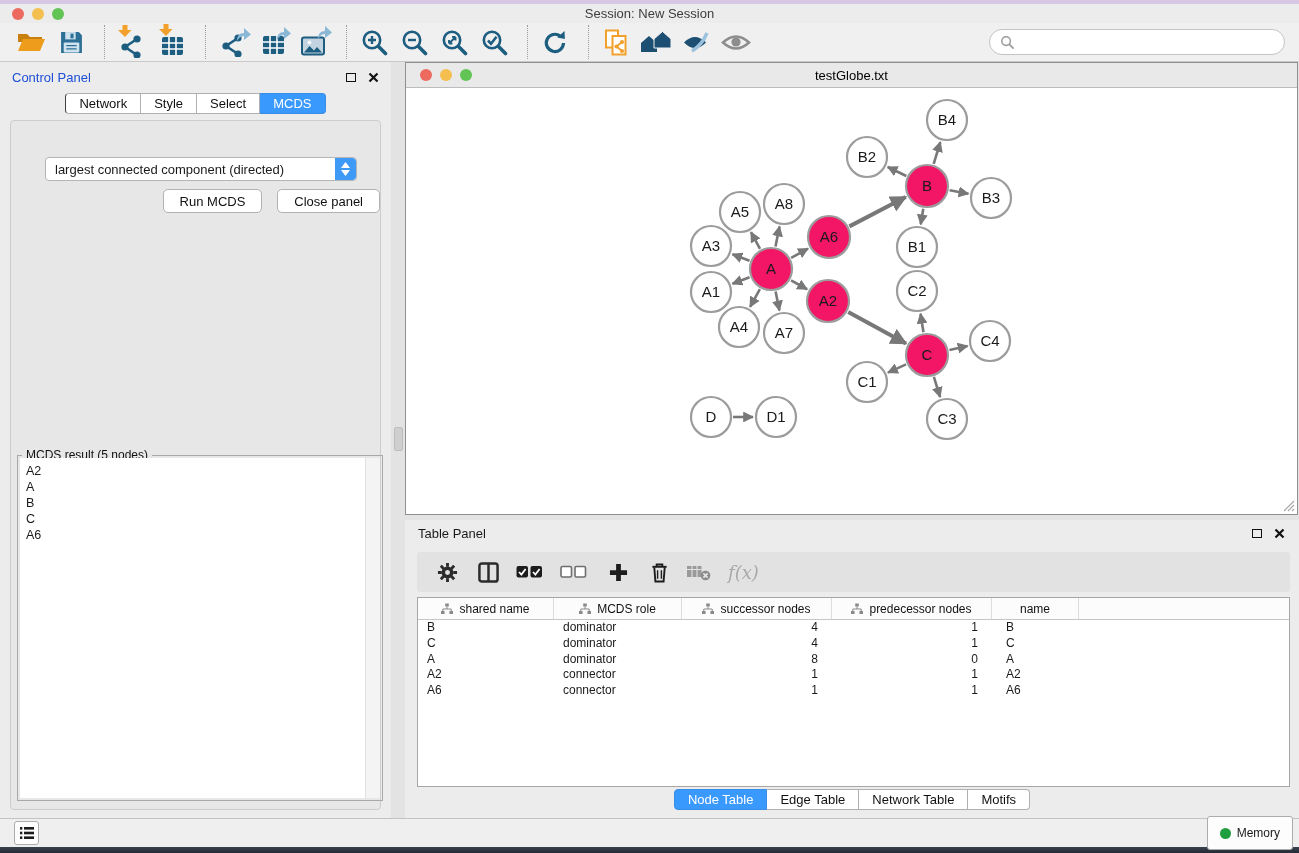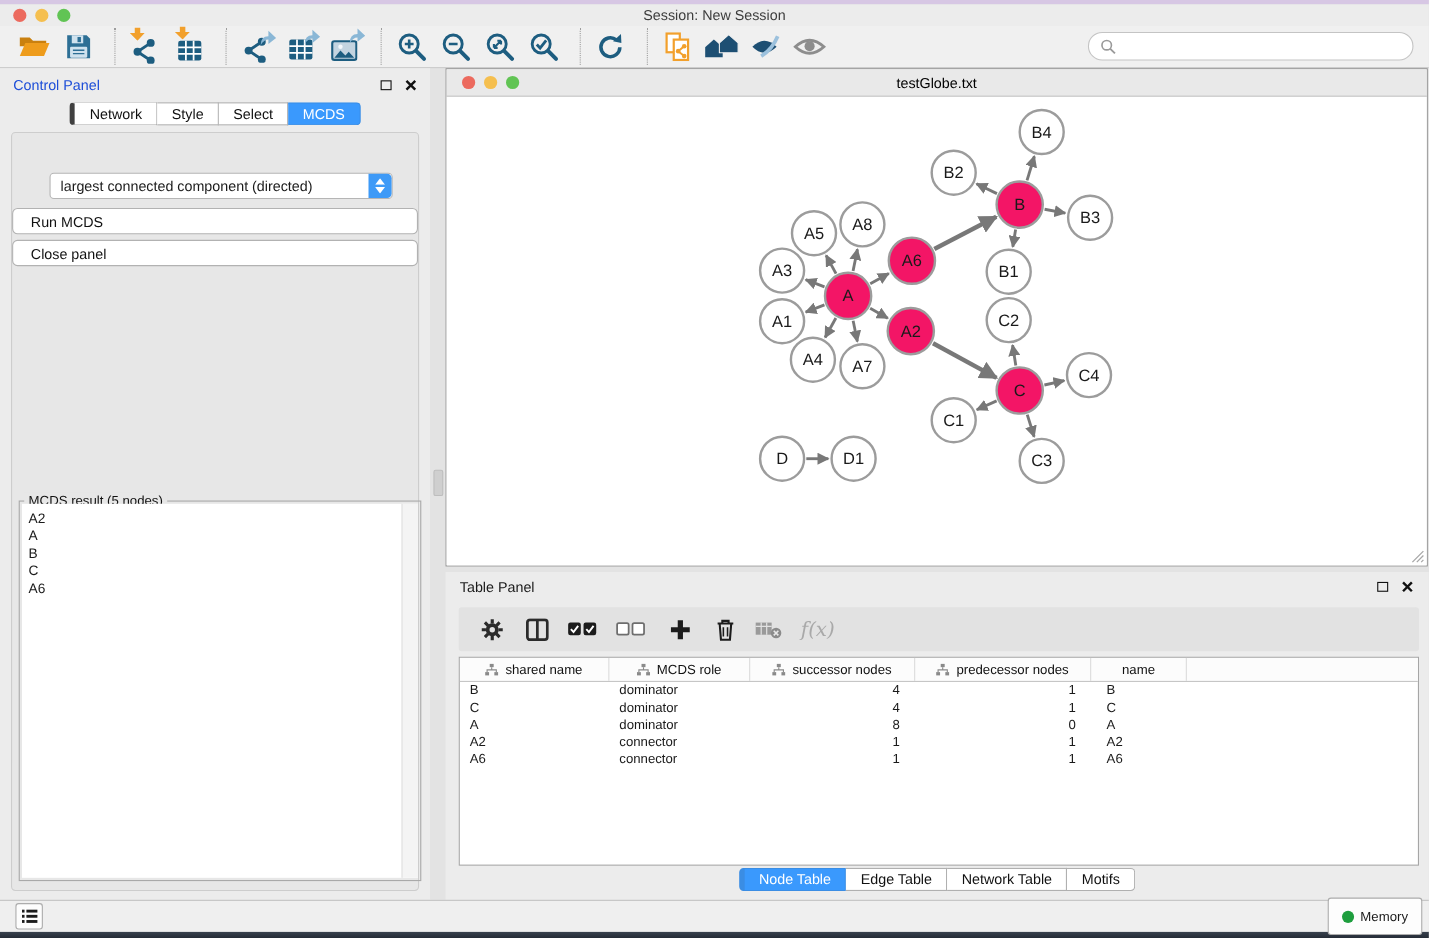--- a/index.html
+++ b/index.html
@@ -22,29 +22,29 @@
   .searchbox { margin-left:auto; width:296px; height:26px; background:#fff; border:1px solid #c4c4c4; border-radius:13px; display:flex; align-items:center; padding:0 10px; }
   .searchbox input { border:none; outline:none; flex:1; font-size:12px; margin-left:6px; font-family:"Liberation Sans",sans-serif; background:transparent; }
 
   
   .control-panel { left:0; top:62px; width:391px; height:756px; background:#ececec; }
   .panel-head { display:flex; align-items:center; padding:8px 12px 0 12px; font-size:13px; color:#1d4ed8; }
   .panel-head .win-ctrls { margin-left:auto; display:flex; gap:12px; align-items:center; }
   .float-glyph { width:10px; height:9px; border:1.6px solid #111; display:inline-block; }
   .cp-tabs { display:flex; justify-content:center; margin-top:8px; }
   .seg-tab { height:21px; padding:0 13px; font-size:13px; background:#fff; border:1px solid #b0b0b0; border-left:none; display:flex; align-items:center; color:#111; }
-  .seg-tab:first-child { border-left:5px solid #404040; border-radius:4px 0 0 4px; }
+  .seg-tab:first-child { border-left:1px solid #404040; border-radius:4px 0 0 4px; }
   .seg-tab:last-child { border-radius:0 4px 4px 0; }
   .seg-tab.active { background:#3a99fd; border-color:#3a8de4; color:#fff; }
   .cp-body { position:absolute; left:10px; top:58px; width:371px; height:690px; background:#e7e7e7; border:1px solid #cdcdcd; border-radius:4px; }
   .opt-label { text-align:center; font-size:13px; margin-top:11px; color:#111; }
   .criterion { position:absolute; left:34px; top:36px; width:312px; height:24px; background:#fff; border:1px solid #b5b5b5; border-radius:4px; display:flex; align-items:center; font-size:13px; }
   .criterion .val { padding-left:9px; flex:1; white-space:nowrap; overflow:hidden; }
   .criterion .stepper { width:21px; height:100%; background:#3e9af7; border-radius:0 4px 4px 0; display:flex; flex-direction:column; align-items:center; justify-content:center; gap:2px; }
-  .cp-buttons { position:absolute; left:0; top:68px; width:100%; display:flex; justify-content:flex-end; gap:5px;flex-direction:column; }
+  .cp-buttons { position:absolute; left:0; top:68px; width:100%; display:flex; justify-content:flex-end; gap:15px; }
   .push-btn { height:24px; padding:0 16px; background:#fff; border:1px solid #b2b2b2; border-radius:5px; font-size:13px; display:flex; align-items:center; color:#111; }
   .result-group { position:absolute; left:6px; top:334px; width:366px; height:346px; border:1px solid #a9a9a9; }
   .result-title { position:absolute; top:-8px; left:4px; background:#e7e7e7; padding:0 4px; font-size:12px; color:#111; }
   .result-list { position:absolute; inset:2px; background:#fff; font-size:12.5px; padding:5px 0 0 6px; }
   .result-scroll { position:absolute; top:2px; right:2px; bottom:2px; width:15px; background:#f4f4f4; border-left:1px solid #e0e0e0; }
   .result-list div { line-height:16px; }
 
   .split-grip-v { left:394px; top:427px; width:9px; height:24px; background:#cfcfcf; border:1px solid #bdbdbd; border-radius:2px; }
 
   

